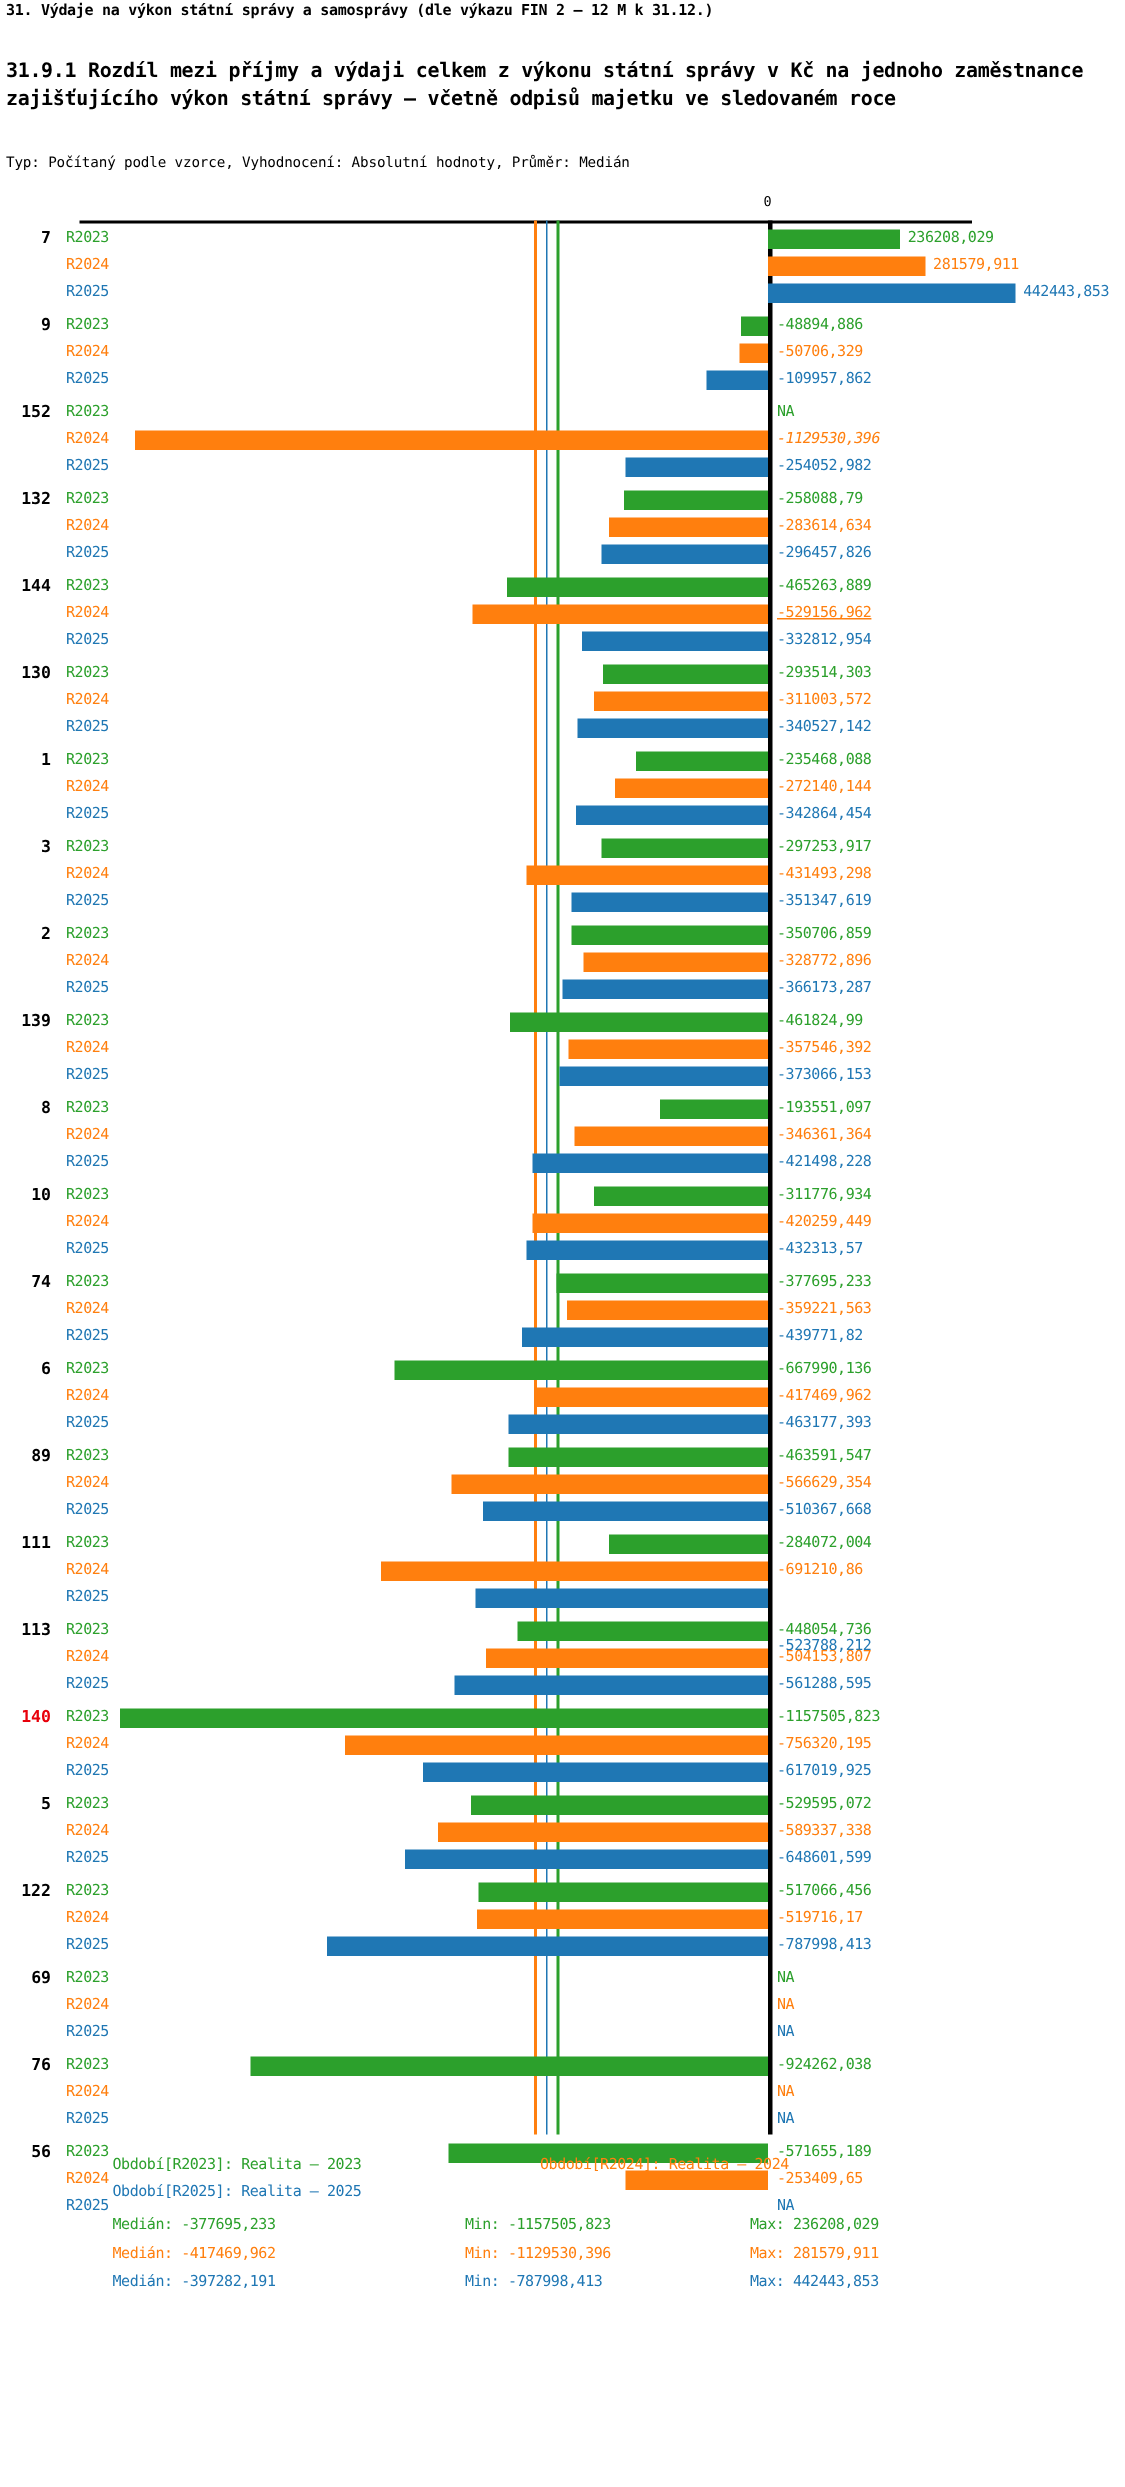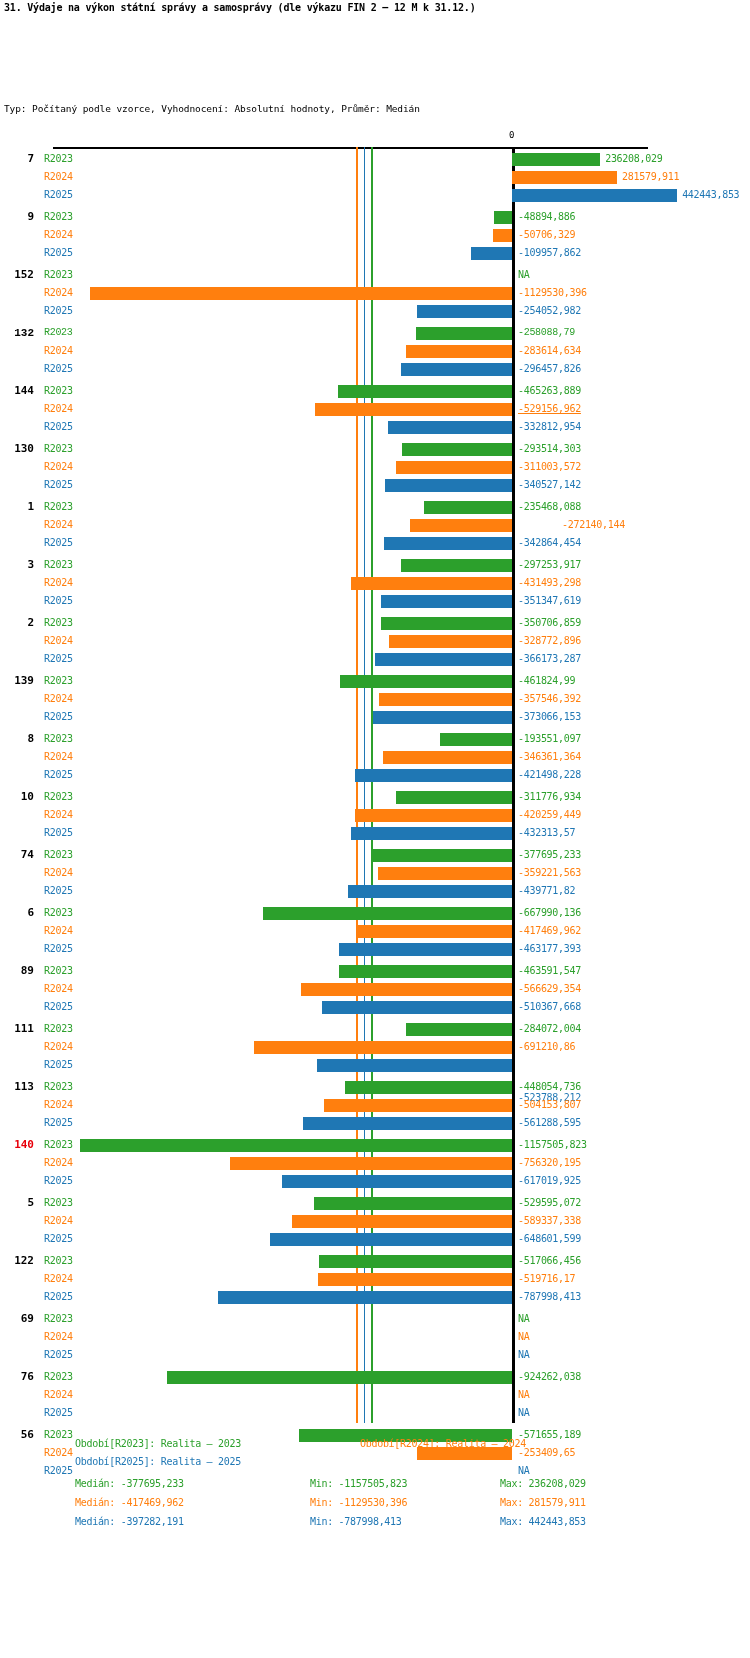--- a/index.html
+++ b/index.html
@@ -140,20 +140,21 @@
     letter-spacing: -0.3px;
     white-space: nowrap;
   }
 </style>
 </head>
 <body>
 
 <div class="page">
 
   <div class="title-main">31. Výdaje na výkon státní správy a samosprávy (dle výkazu FIN 2 – 12 M k 31.12.)</div>
+  <div class="title-sub">31.9.1 Rozdíl mezi příjmy a výdaji celkem z výkonu státní správy v Kč na jednoho zaměstnance zajišťujícího výkon státní správy – včetně odpisů majetku ve sledovaném roce</div>
   <div class="title-type">Typ: Počítaný podle vzorce, Vyhodnocení: Absolutní hodnoty, Průměr: Medián</div>
 
   <div class="chart" id="chart">
     <div class="top-axis"></div>
     <div class="zero-label">0</div>
     <div class="zero-axis"></div>
     <div id="median-lines">
         <div class="median-line" style="left: 371.038px; background: rgb(44, 160, 44);"></div>
         <div class="median-line" style="left: 356.193px; background: rgb(255, 127, 14);"></div>
         <div class="median-line" style="left: 363.728px; background: rgb(31, 119, 180);"></div>
@@ -192,28 +193,28 @@
           <div class="val" style="color: rgb(31, 119, 180);">-109957,862</div>
         </div>
         <div class="row" style="top: 136px;">
           <div class="grp-id">152</div>
           <div class="ser-label" style="color: rgb(44, 160, 44);">R2023</div>
           <div class="val" style="color: rgb(44, 160, 44);">NA</div>
         </div>
         <div class="row" style="top: 154px;">
           <div class="ser-label" style="color: rgb(255, 127, 14);">R2024</div>
           <div class="bar" style="background: rgb(255, 127, 14); left: 90.4409px; width: 421.559px;"></div>
-          <div class="val" style="color: rgb(255, 127, 14);">-1129530,396</div>
+          <div class="val" style="color: rgb(255, 127, 14); font-style: italic;">-1129530,396</div>
         </div>
         <div class="row" style="top: 172px;">
           <div class="ser-label" style="color: rgb(31, 119, 180);">R2025</div>
           <div class="bar" style="background: rgb(31, 119, 180); left: 417.183px; width: 94.8167px;"></div>
           <div class="val" style="color: rgb(31, 119, 180);">-254052,982</div>
         </div>
-        <div class="row" style="top: 194px; font-family: Liberation Mono, monospace;">
+        <div class="row" style="top: 194px;">
           <div class="grp-id">132</div>
           <div class="ser-label" style="color: rgb(44, 160, 44);">R2023</div>
           <div class="bar" style="background: rgb(44, 160, 44); left: 415.677px; width: 96.3229px;"></div>
           <div class="val" style="color: rgb(44, 160, 44);">-258088,79</div>
         </div>
         <div class="row" style="top: 212px;">
           <div class="ser-label" style="color: rgb(255, 127, 14);">R2024</div>
           <div class="bar" style="background: rgb(255, 127, 14); left: 406.15px; width: 105.85px;"></div>
           <div class="val" style="color: rgb(255, 127, 14);">-283614,634</div>
         </div>
@@ -256,21 +257,21 @@
         </div>
         <div class="row" style="top: 368px;">
           <div class="grp-id">1</div>
           <div class="ser-label" style="color: rgb(44, 160, 44);">R2023</div>
           <div class="bar" style="background: rgb(44, 160, 44); left: 424.119px; width: 87.8805px;"></div>
           <div class="val" style="color: rgb(44, 160, 44);">-235468,088</div>
         </div>
         <div class="row" style="top: 386px;">
           <div class="ser-label" style="color: rgb(255, 127, 14);">R2024</div>
           <div class="bar" style="background: rgb(255, 127, 14); left: 410.433px; width: 101.567px;"></div>
-          <div class="val" style="color: rgb(255, 127, 14); margin-left: 44px;">-272140,144</div>
+          <div class="val" style="color: rgb(255, 127, 14);">-272140,144</div>
         </div>
         <div class="row" style="top: 404px;">
           <div class="ser-label" style="color: rgb(31, 119, 180);">R2025</div>
           <div class="bar" style="background: rgb(31, 119, 180); left: 384.037px; width: 127.963px;"></div>
           <div class="val" style="color: rgb(31, 119, 180);">-342864,454</div>
         </div>
         <div class="row" style="top: 426px;">
           <div class="grp-id">3</div>
           <div class="ser-label" style="color: rgb(44, 160, 44);">R2023</div>
           <div class="bar" style="background: rgb(44, 160, 44); left: 401.06px; width: 110.94px;"></div>

